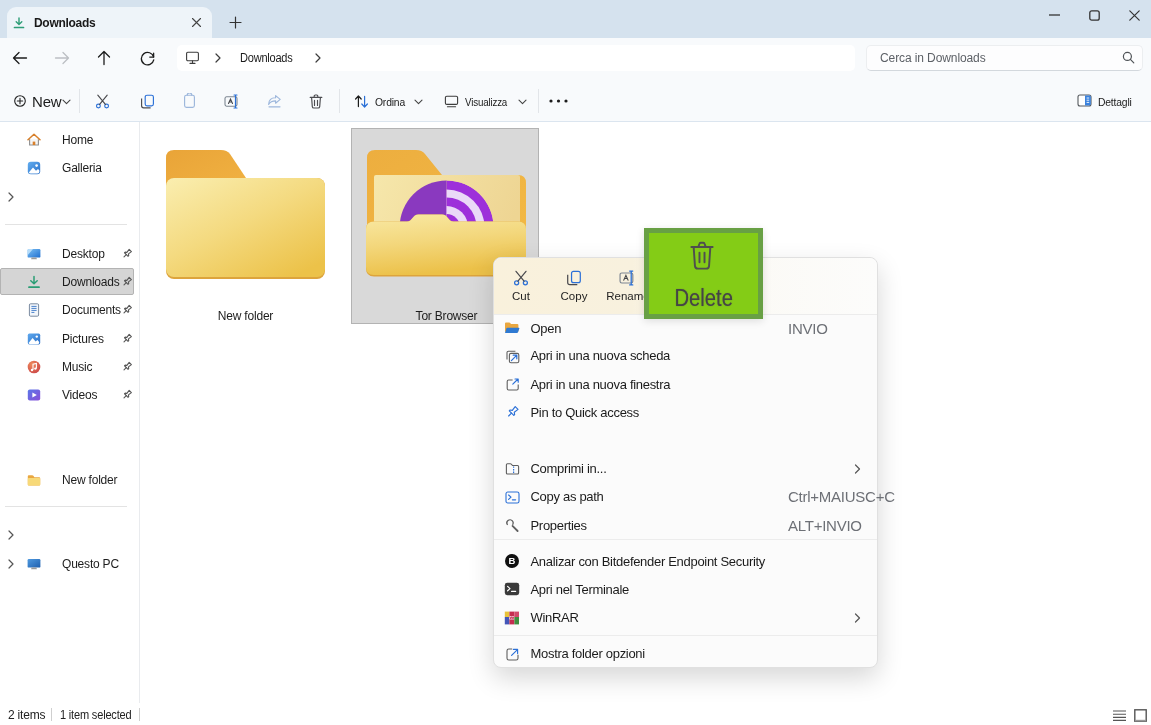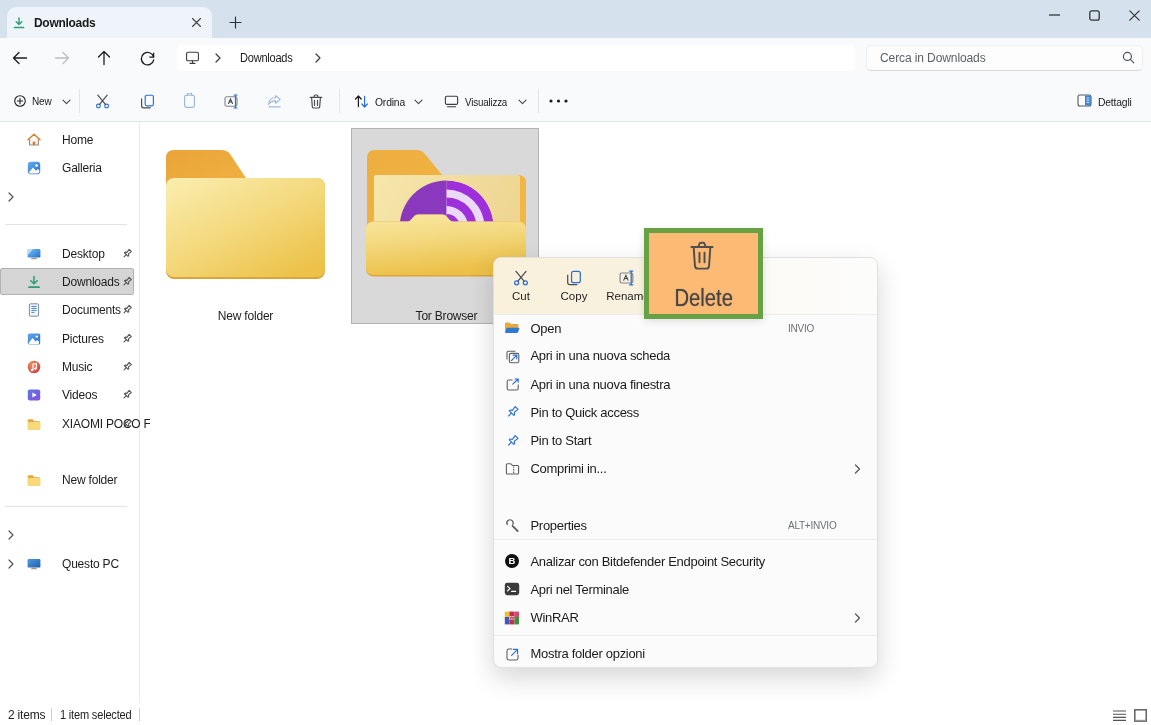--- a/index.html
+++ b/index.html
@@ -3,21 +3,21 @@
 *{margin:0;padding:0;box-sizing:border-box}
 html,body{width:1151px;height:725px}
 body{font-family:"Liberation Sans",sans-serif;overflow:hidden;background:#fff}
 .a{position:absolute}
 .win{position:relative;width:1151px;height:725px;background:#fff;overflow:hidden}
 .t12{font-size:12px;line-height:18px;color:#1d1d1d;white-space:nowrap}
 .t13{font-size:13px;line-height:18px;color:#1b1b1b;white-space:nowrap}
 .vln{width:1px;background:#e2e5e9}
 .mi{position:absolute;left:0;width:100%;height:28px}
 .mi .t{position:absolute;left:36.5px;top:5.5px;font-size:13px;letter-spacing:-0.3px;line-height:18px;color:#1b1b1b;white-space:nowrap}
-.mi .k{position:absolute;left:294px;top:6.5px;font-size:10px;letter-spacing:-0.25px;line-height:16px;color:#6d7076;white-space:nowrap}
+.mi .k{position:absolute;left:294px;top:6.5px;font-size:15px;letter-spacing:-0.25px;line-height:16px;color:#6d7076;white-space:nowrap}
 .mi svg{position:absolute}
 .srow{position:absolute;left:0;width:139px;height:28px}
 .srow .t{position:absolute;left:62px;top:5px;font-size:12px;letter-spacing:-0.2px;line-height:18px;color:#1d1d1d;white-space:nowrap}
 .srow svg.ic{position:absolute;left:27px;top:7px}
 .srow svg.pin{position:absolute;left:121px;top:8px}
 </style></head><body>
 <div class="win">
 <div class="a" style="left:0;top:0;width:1151px;height:38px;background:#d5e2ee"></div>
 <div class="a" style="left:7px;top:7px;width:205px;height:31px;background:#eef4f9;border-radius:9px 9px 0 0"></div>
 <svg class="a" style="left:13px;top:17px" width="12" height="12" viewBox="0 0 12 12" fill="none" stroke="#2d9d77" stroke-width="1.4" stroke-linecap="round" stroke-linejoin="round">
@@ -70,21 +70,21 @@
 <div class="a" style="left:880px;top:49px;font-size:12px;letter-spacing:-0.1px;line-height:18px;color:#5d6167;white-space:nowrap">Cerca in Downloads</div>
 <svg class="a" style="left:1122px;top:51px" width="13" height="13" viewBox="0 0 13 13" fill="none" stroke="#4f5357" stroke-width="1.2" stroke-linecap="round">
       <circle cx="5.4" cy="5.4" r="4"></circle>
       <path d="M8.4 8.4 11.8 11.8"></path>
     </svg>
 <div class="a" style="left:0;top:80px;width:1151px;height:42px;background:#f8fafc;border-bottom:1px solid #dbe5ef"></div>
 <svg class="a" style="left:14px;top:95px" width="12" height="12" viewBox="0 0 12 12" fill="none" stroke="#222" stroke-width="1.1" stroke-linecap="round">
       <circle cx="6" cy="6" r="5.3"></circle>
       <path d="M6 3.3v5.4M3.3 6h5.4"></path>
     </svg>
-<div class="a t13" style="left:32px;top:93px;font-size:10px;letter-spacing:-0.2px">New</div>
+<div class="a t13" style="left:32px;top:93px;font-size:15px;letter-spacing:-0.2px">New</div>
 <svg class="a" style="left:62px;top:99px" width="9" height="6" viewBox="0 0 9 6" fill="none" stroke="#444" stroke-width="1.1" stroke-linecap="round" stroke-linejoin="round">
       <path d="M1 1.2 4.5 4.6 8 1.2"></path>
     </svg>
 <div class="a vln" style="left:79px;top:89px;height:24px"></div>
 <svg class="a" style="left:95px;top:94px" width="15" height="15" viewBox="0 0 15 15" fill="none" stroke-width="1.15" stroke-linecap="round">
       <circle cx="3.4" cy="12" r="1.9" stroke="#2b70d7"></circle>
       <circle cx="11.6" cy="12" r="1.9" stroke="#2b70d7"></circle>
       <path d="M4.6 10.4 12.2 1.2M10.4 10.4 2.8 1.2" stroke="#4a4a4e"></path>
     </svg>
 <svg class="a" style="left:140px;top:94px" width="15" height="15" viewBox="0 0 15 15" fill="none" stroke-width="1.15" stroke-linejoin="round">
@@ -259,33 +259,20 @@
         <defs>
           <linearGradient id="vid" x1="0" y1="0" x2="1" y2="1">
             <stop offset="0" stop-color="#5a78e8"></stop>
             <stop offset="1" stop-color="#8a4fd8"></stop>
           </linearGradient>
         </defs>
         <rect x="0.8" y="1.4" width="12.4" height="11.2" rx="2" fill="url(#vid)"></rect>
         <path d="M5.4 4.4l4.4 2.6-4.4 2.6z" fill="#fff"></path>
       </svg>
       <div class="t">Videos</div>
-      <svg class="pin" width="12" height="12" viewBox="0 0 13 13" fill="none">
-        <g transform="translate(6.8,6) rotate(45)">
-          <path d="M-1.7-4.6h3.4l-.5 4 1.5 1.1v1h-5.4v-1l1.5-1.1z" stroke="#575757" stroke-width="1.2" stroke-linejoin="round"></path>
-          <path d="M0 1.6v3.4" stroke="#575757" stroke-width="1.2" stroke-linecap="round"></path>
-        </g>
-      </svg>
-    </div>
-<div class="srow" style="top:409.5px">
-      <svg class="ic" width="14" height="14" viewBox="0 0 14 14">
-        <path d="M0.8 11.4V3.2q0-1 1-1h3.4q.8 0 1.2.6l1 1.4h4.8q1 0 1 1v6.2q0 1-1 1H1.8q-1 0-1-1z" fill="#e9a740"></path>
-        <path d="M0.8 11.4V6q0-1 1-1h10.4q1 0 1 1v5.4q0 1-1 1H1.8q-1 0-1-1z" fill="#f7d978"></path>
-      </svg>
-      <div class="t" style="width:88px;overflow:hidden">XIAOMI POCO F</div>
       <svg class="pin" width="12" height="12" viewBox="0 0 13 13" fill="none">
         <g transform="translate(6.8,6) rotate(45)">
           <path d="M-1.7-4.6h3.4l-.5 4 1.5 1.1v1h-5.4v-1l1.5-1.1z" stroke="#575757" stroke-width="1.2" stroke-linejoin="round"></path>
           <path d="M0 1.6v3.4" stroke="#575757" stroke-width="1.2" stroke-linecap="round"></path>
         </g>
       </svg>
     </div>
 <div class="srow" style="top:466.1px">
       <svg class="ic" width="14" height="14" viewBox="0 0 14 14">
         <path d="M0.8 11.4V3.2q0-1 1-1h3.4q.8 0 1.2.6l1 1.4h4.8q1 0 1 1v6.2q0 1-1 1H1.8q-1 0-1-1z" fill="#e9a740"></path>
@@ -415,38 +402,38 @@
       </div>
 <div class="mi" style="top:140.7px">
         <svg style="left:11px;top:7px" width="15" height="15" viewBox="0 0 15 15" fill="none">
           <g transform="translate(7.8,6.8) rotate(45)">
             <path d="M-2-5.4h4l-.6 4.7 1.8 1.3v1.2h-6.4v-1.2l1.8-1.3z" stroke="#2b70d7" stroke-width="1.15" stroke-linejoin="round"></path>
             <path d="M0 1.9v4" stroke="#2b70d7" stroke-width="1.15" stroke-linecap="round"></path>
           </g>
         </svg>
         <div class="t">Pin to Quick access</div>
       </div>
-<div class="mi" style="top:169px">
-        <svg style="left:11px;top:7px" width="15" height="15" viewBox="0 0 15 15" fill="none">
-          <g transform="translate(7.8,6.8) rotate(45)">
-            <path d="M-2-5.4h4l-.6 4.7 1.8 1.3v1.2h-6.4v-1.2l1.8-1.3z" stroke="#2b70d7" stroke-width="1.15" stroke-linejoin="round"></path>
-            <path d="M0 1.9v4" stroke="#2b70d7" stroke-width="1.15" stroke-linecap="round"></path>
-          </g>
-        </svg>
-        <div class="t">Pin to Start</div>
-      </div>
 <div class="mi" style="top:197.1px">
         <svg style="left:11px;top:7px" width="15" height="14" viewBox="0 0 15 14" fill="none">
           <path d="M1.4 11 V2.8 q0-1 1-1 h3 q.6 0 .9.4 L7.5 3.5 h5.1 q1 0 1 1 V11 q0 1-1 1 H2.4 q-1 0-1-1z" stroke="#5f5f5f" stroke-width="1.1"></path>
           <path d="M8.6 4.4v1.4M8.6 7v1.4M8.6 9.6v1.4" stroke="#2b70d7" stroke-width="1.2"></path>
         </svg>
         <div class="t">Comprimi in...</div>
         <svg style="left:360px;top:9px" width="7" height="10" viewBox="0 0 7 10" fill="none" stroke="#555" stroke-width="1.2" stroke-linecap="round" stroke-linejoin="round">
           <path d="M1.5 1l4 4-4 4"></path>
         </svg>
+      </div>
+<div class="mi" style="top:225.3px">
+        <svg style="left:11px;top:8px" width="15" height="13" viewBox="0 0 15 13" fill="none" stroke="#2b70d7">
+          <rect x="1" y="1" width="13" height="11" rx="1.8" stroke-width="1.1"></rect>
+          <path d="M3.6 4 6 6.2 3.6 8.4" stroke-width="1.15" stroke-linecap="round" stroke-linejoin="round"></path>
+          <path d="M7.4 8.8h3.2" stroke-width="1.15" stroke-linecap="round"></path>
+        </svg>
+        <div class="t">Copy as path</div>
+        <div class="k">Ctrl+MAIUSC+C</div>
       </div>
 <div class="mi" style="top:253.5px">
         <svg style="left:11px;top:7px" width="15" height="15" viewBox="0 0 15 15" fill="none" stroke="#5f5f5f">
           <circle cx="5" cy="4.9" r="3.1" stroke-width="1.3" stroke-dasharray="13.5 6" transform="rotate(140 5 4.9)"></circle>
           <path d="M12.6 13 7.5 7.9" stroke-width="1.8" stroke-linecap="round"></path>
         </svg>
         <div class="t">Properties</div>
         <div class="k">ALT+INVIO</div>
       </div>
 <div class="a" style="left:0;top:281.5px;width:383px;height:1px;background:#ececec"></div>
@@ -482,21 +469,21 @@
       </div>
 <div class="a" style="left:0;top:377.5px;width:383px;height:1px;background:#ececec"></div>
 <div class="mi" style="top:382.3px">
         <svg style="left:11px;top:7px" width="15" height="15" viewBox="0 0 15 15" fill="none">
           <path d="M7.2 2H3.8q-1.8 0-1.8 1.8v7.4q0 1.8 1.8 1.8h7.4q1.8 0 1.8-1.8V7.8" stroke="#5f5f5f" stroke-width="1.1"></path>
           <path d="M6.6 8.4 12.2 2.8M12.6 6.6V2.4H8.4" stroke="#2b70d7" stroke-width="1.15" stroke-linecap="round" stroke-linejoin="round"></path>
         </svg>
         <div class="t">Mostra folder opzioni</div>
       </div>
 </div>
-<div class="a" style="left:643.5px;top:228px;width:119.5px;height:91px;background:#fdba74;border:5px solid #68a044;box-shadow:0 2px 8px rgba(0,0,0,0.12)">
+<div class="a" style="left:643.5px;top:228px;width:119.5px;height:91px;background:#84cc16;border:5px solid #68a044;box-shadow:0 2px 8px rgba(0,0,0,0.12)">
 <svg class="a" style="left:40px;top:8px" width="26" height="29" viewBox="0 0 26 30" fill="none" stroke="#4f4f4f" stroke-width="2" stroke-linecap="round">
         <path d="M2 6.2h22M9.4 5.8l.8-2.8a1.6 1.6 0 0 1 1.6-1.2h2.4a1.6 1.6 0 0 1 1.6 1.2l.8 2.8"></path>
         <path d="M4.4 6.6l1.3 19.2a3 3 0 0 0 3 2.8h8.6a3 3 0 0 0 3-2.8L21.6 6.6"></path>
         <path d="M10.4 12v10M15.6 12v10"></path>
       </svg>
 <div class="a" style="left:0;top:52px;width:109.5px;text-align:center;font-size:23px;line-height:26px;color:#454545;text-shadow:0 0 1.2px rgba(80,80,80,0.7);transform:scaleX(0.88)">Delete</div>
 </div>
 <div class="a t12" style="left:8px;top:706px;color:#222;letter-spacing:-0.2px">2 items</div>
 <div class="a" style="left:51px;top:708px;width:1px;height:13px;background:#cfcfcf"></div>
 <div class="a t12" style="left:60px;top:706px;color:#222;letter-spacing:-0.2px;transform:scaleX(0.92);transform-origin:0 0">1 item selected</div>

